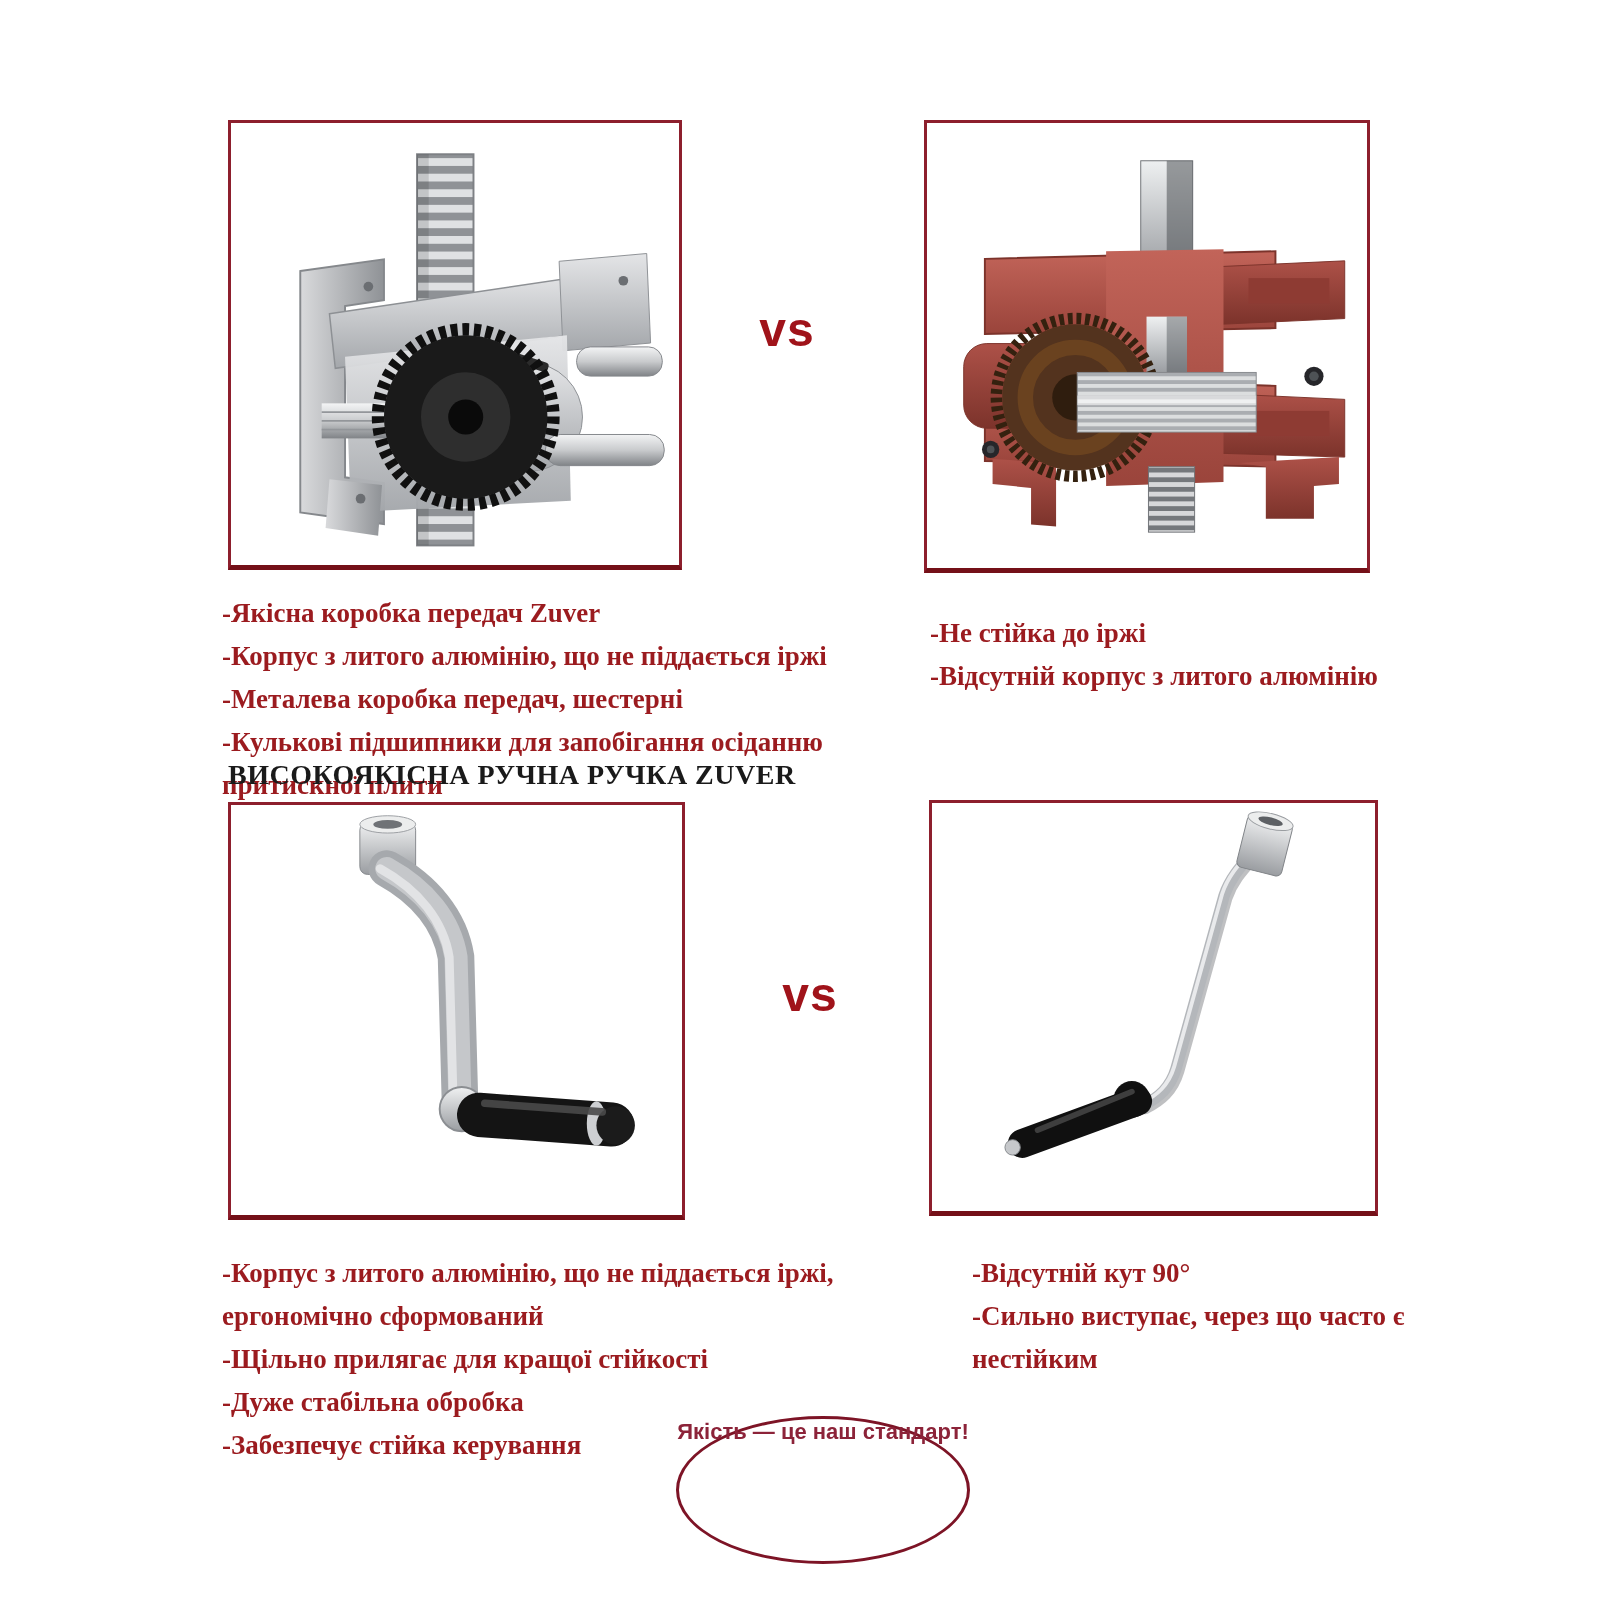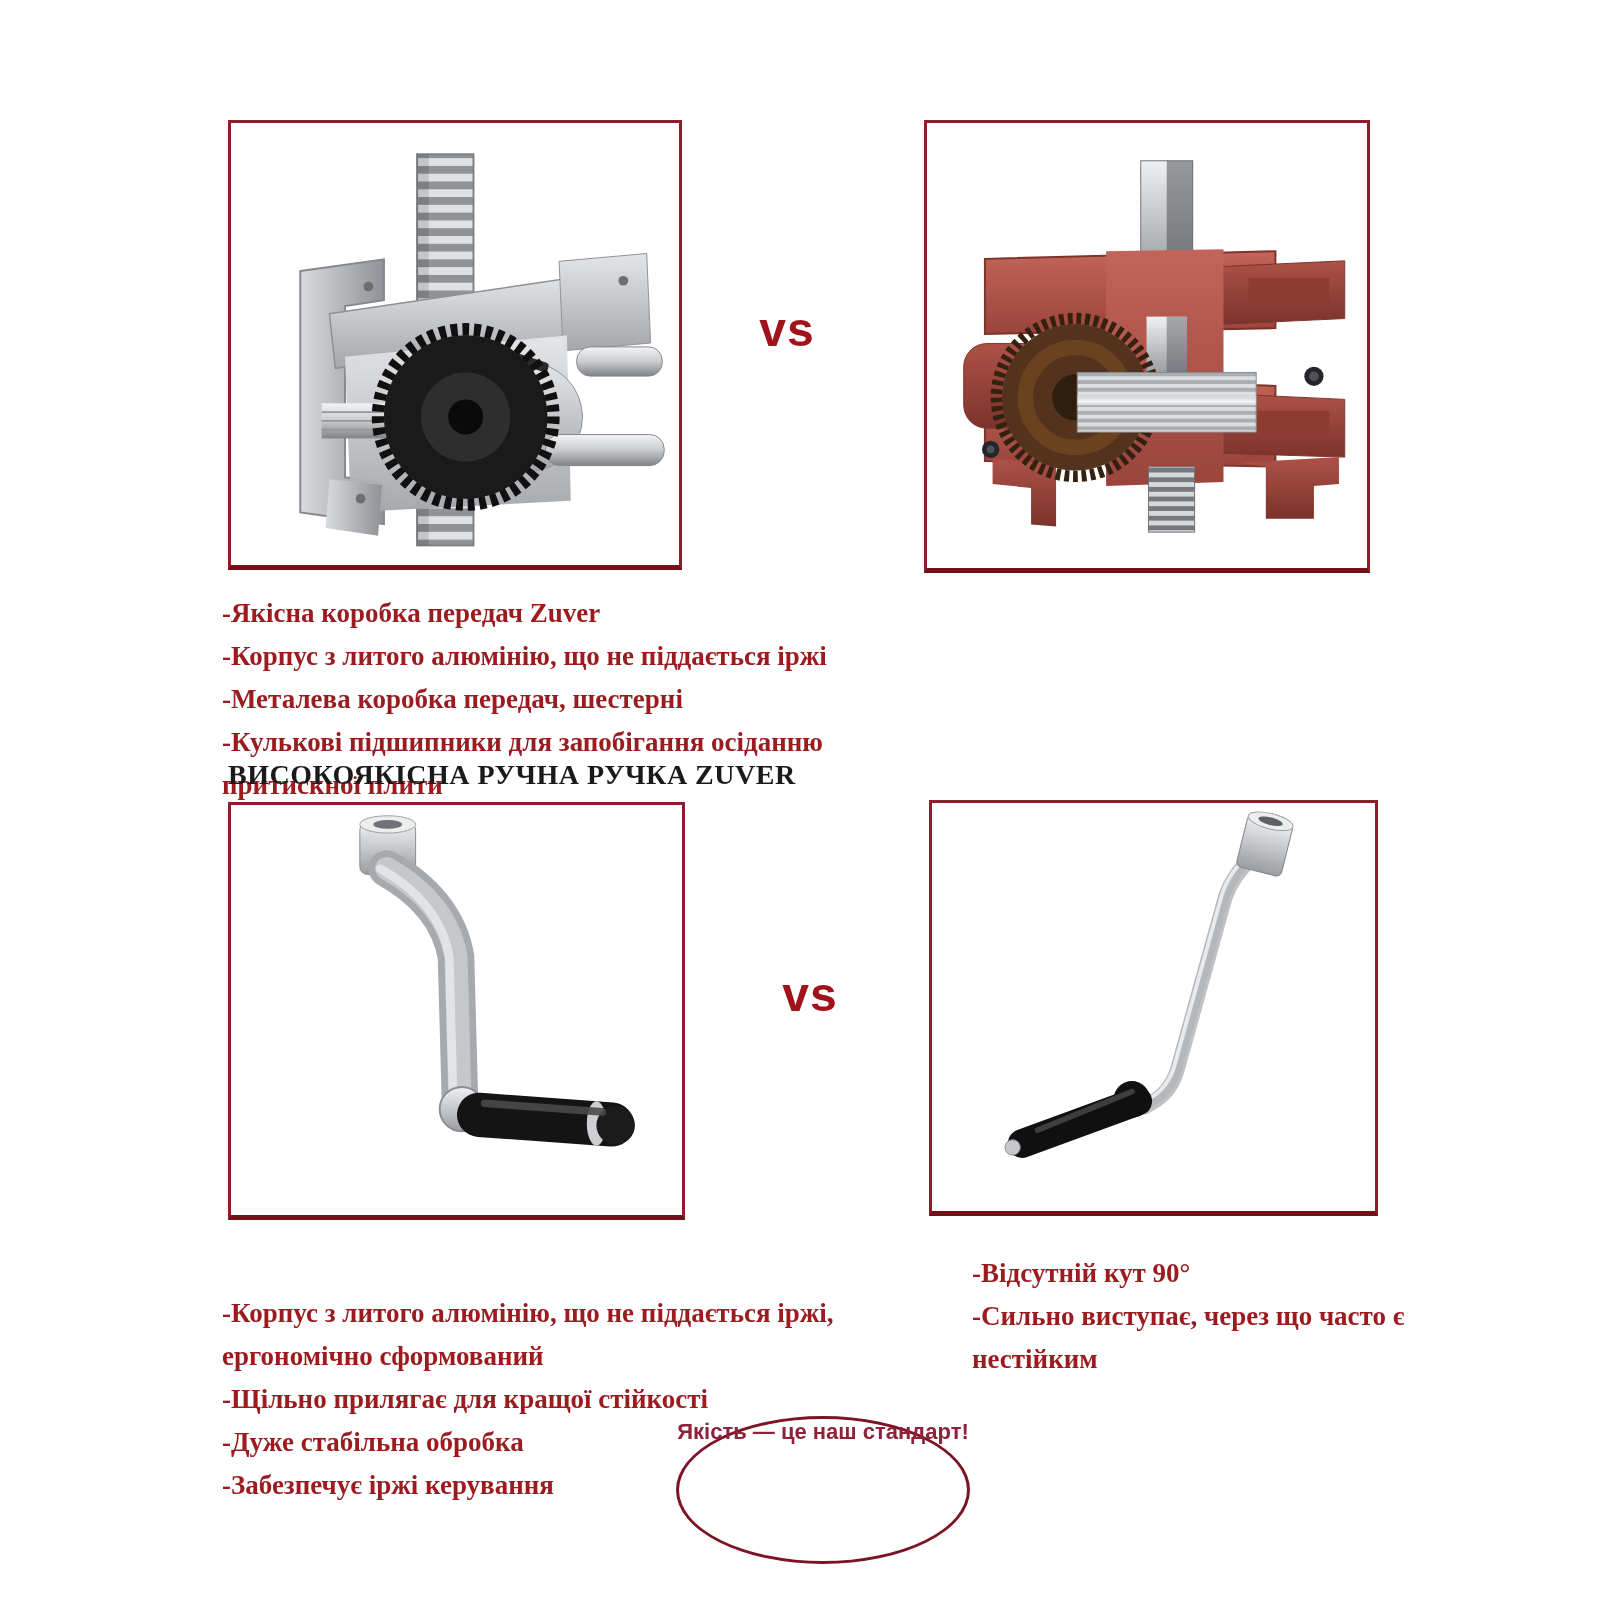--- a/index.html
+++ b/index.html
@@ -30,21 +30,21 @@
 
   
   .box-tl{left:228px;top:120px;width:454px;height:450px;}
   .box-tr{left:924px;top:120px;width:446px;height:453px;}
   .box-bl{left:228px;top:802px;width:457px;height:418px;}
   .box-br{left:929px;top:800px;width:449px;height:416px;}
   .vs1{left:787px;top:330px;}
   .vs2{left:810px;top:995px;}
   .list-tl{left:222px;top:592px;width:680px;}
   .list-tr{left:930px;top:612px;width:470px;}
-  .list-bl{left:222px;top:1252px;width:680px;margin-top:40px;}
+  .list-bl{left:222px;top:1252px;width:680px;}
   .list-br{left:972px;top:1252px;width:480px;}
 </style>
 </head>
 <body>
 
 <div class="canvas">
 
   <div class="photo-box box-tl">
     <svg viewBox="0 0 450 446" preserveAspectRatio="xMidYMid meet">
       <defs>
@@ -146,20 +146,24 @@
   </div>
 
   <div class="bullets list-tl">
     <p>-Якісна коробка передач Zuver</p>
     <p>-Корпус з литого алюмінію, що не піддається іржі</p>
     <p>-Металева коробка передач, шестерні</p>
     <p>-Кулькові підшипники для запобігання осіданню
 притискної плити</p>
   </div>
 
+  <div class="bullets list-tr">
+    <p>-Не стійка до іржі</p>
+    <p>-Відсутній корпус з литого алюмінію</p>
+  </div>
 
   <div class="heading">ВИСОКОЯКІСНА РУЧНА РУЧКА ZUVER</div>
 
   <div class="photo-box box-bl">
     <svg viewBox="0 0 457 418" preserveAspectRatio="xMidYMid meet">
       <defs>
         <linearGradient id="c2" x1="0" y1="0" x2="0" y2="1">
           <stop offset="0" stop-color="#f0f1f2"></stop>
             <stop offset="1" stop-color="#9a9da1"></stop>
           </linearGradient>
@@ -201,21 +205,21 @@
       <line x1="202" y1="296" x2="104" y2="336" stroke="#3e3e3e" stroke-width="6" stroke-linecap="round"></line>
       <circle cx="78" cy="354" r="8" fill="#c6c8cb" stroke="#84878b"></circle>
     </svg>
   </div>
 
   <div class="bullets list-bl">
     <p>-Корпус з литого алюмінію, що не піддається іржі,
 ергономічно сформований</p>
     <p>-Щільно прилягає для кращої стійкості</p>
     <p>-Дуже стабільна обробка</p>
-    <p>-Забезпечує іржі керування</p>
+    <p>-Забезпечує стійка керування</p>
   </div>
 
   <div class="bullets list-br">
     <p>-Відсутній кут 90°</p>
     <p>-Сильно виступає, через що часто є
 нестійким</p>
   </div>
 
   <div class="ellipse">
     <span class="slogan">Якість — це наш стандарт!</span>

